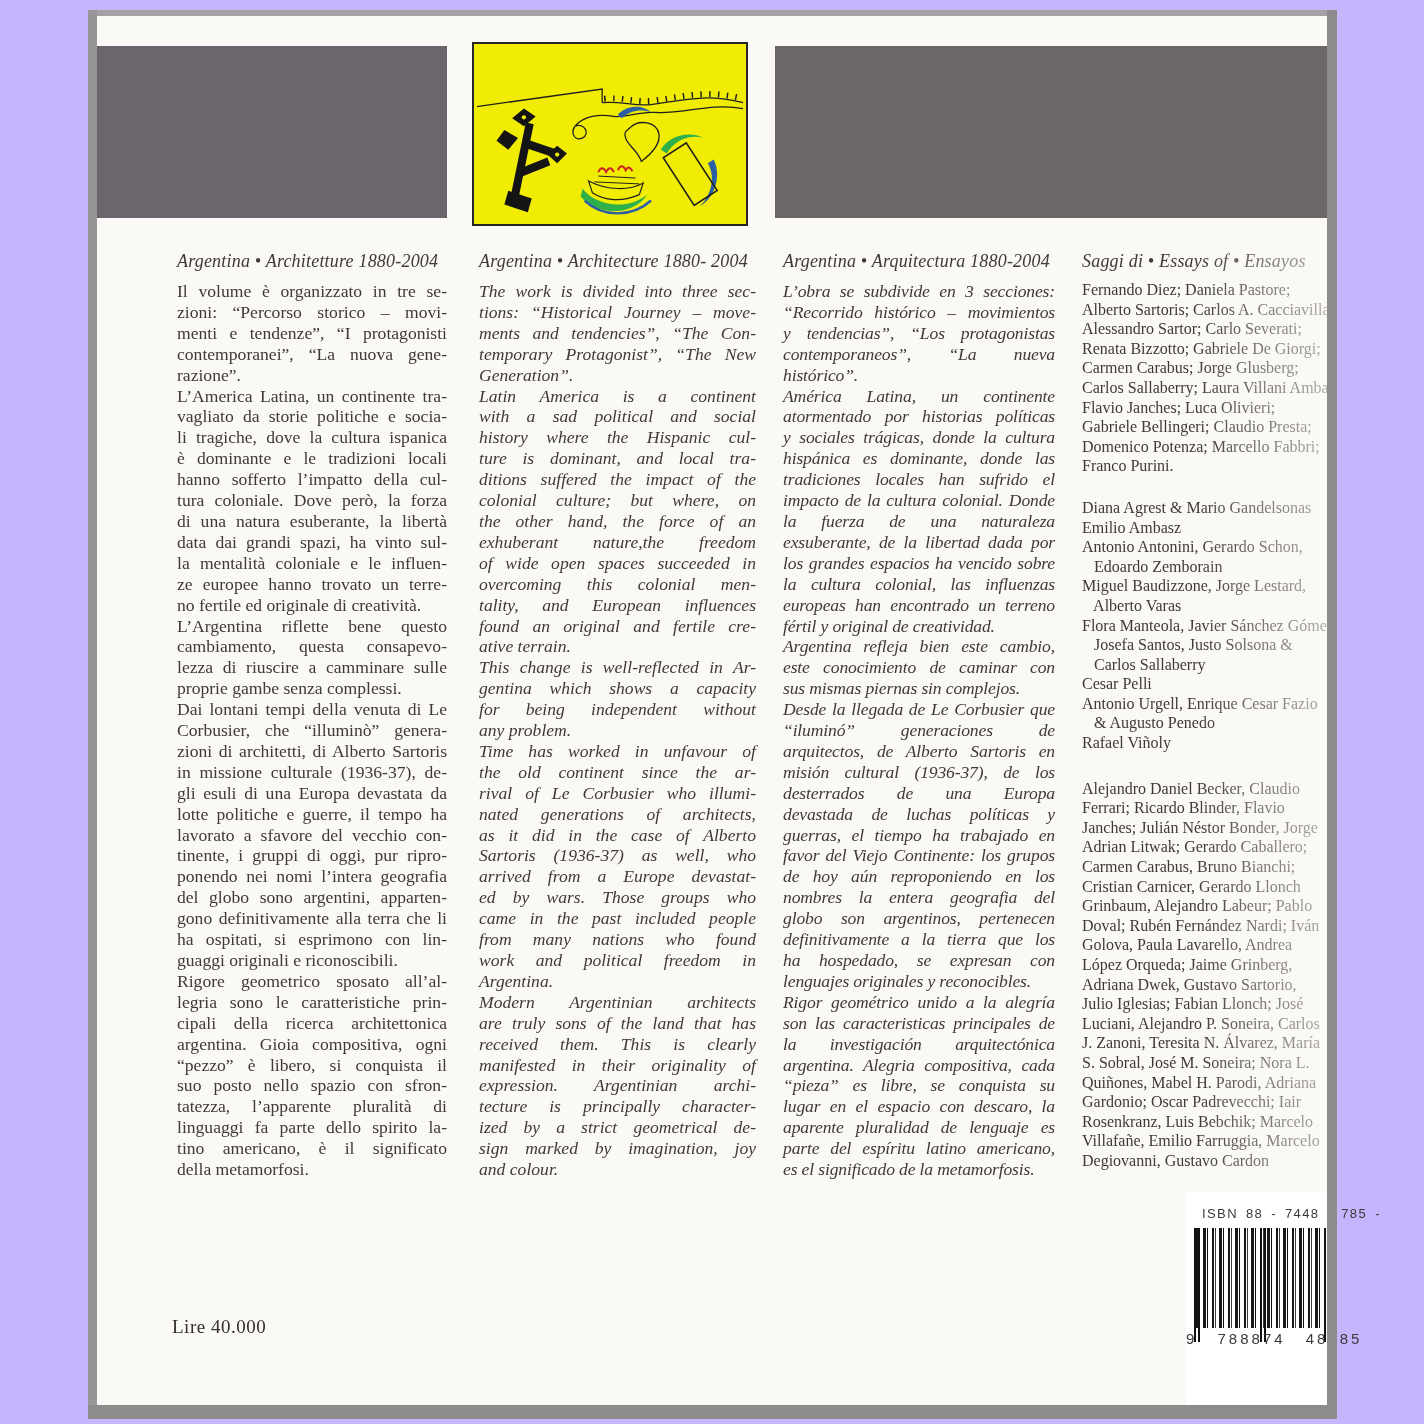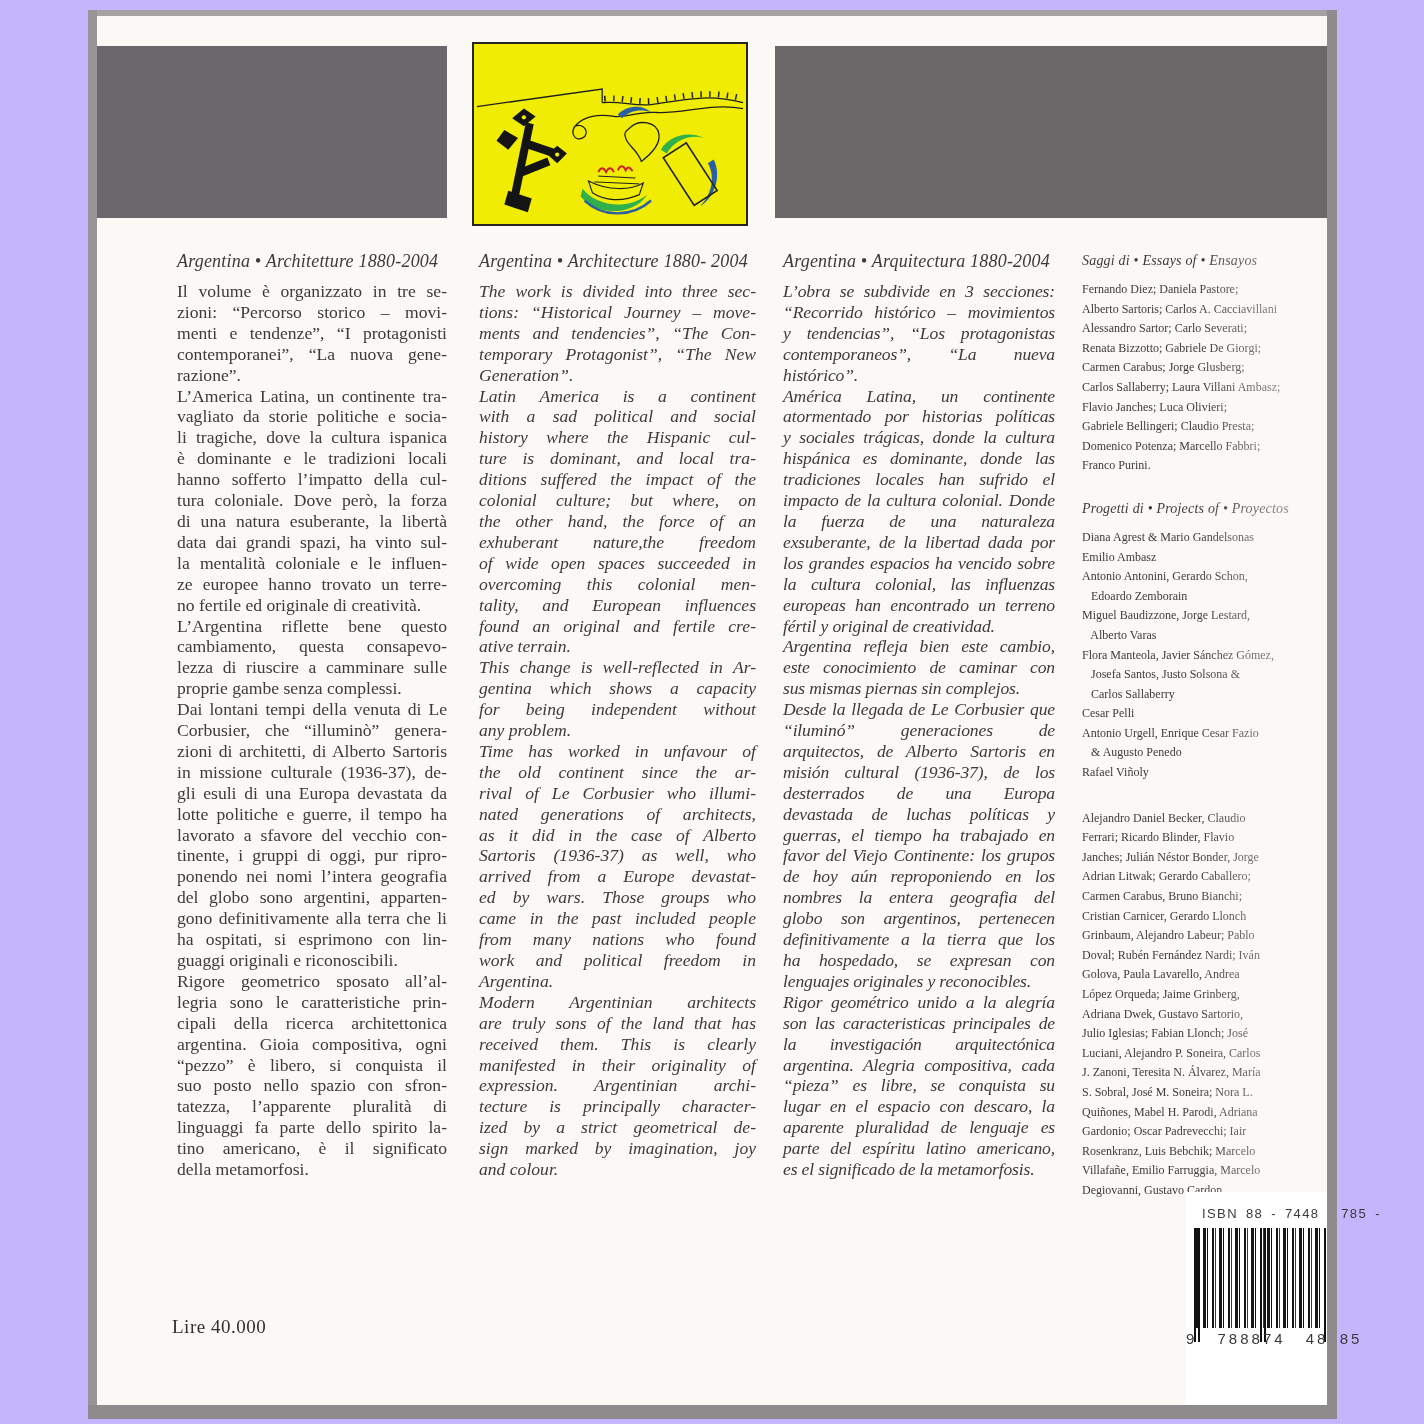--- a/index.html
+++ b/index.html
@@ -23,25 +23,25 @@
   #logo svg{display:block;width:100%;height:100%;}
   
   .col{position:absolute;top:250px;z-index:2;}
   #col0{left:177px;width:270px;}
   #col1{left:479px;width:277px;}
   #col2{left:783px;width:272px;}
   #col3{left:1082px;width:245px;overflow:hidden;
         -webkit-mask-image:linear-gradient(90deg,rgba(0,0,0,1) 0 115px,rgba(0,0,0,.72) 170px,rgba(0,0,0,.40) 245px);
         mask-image:linear-gradient(90deg,rgba(0,0,0,1) 0 115px,rgba(0,0,0,.72) 170px,rgba(0,0,0,.40) 245px);}
   .colhead{font-style:italic;font-size:18px;line-height:22px;margin-bottom:9px;letter-spacing:.2px;}
-  #col3 .colhead{font-size:14px;margin-bottom:8px;}
+  #col3 .colhead{font-size:18px;margin-bottom:8px;}
   .tl{font-size:17.6px;line-height:20.9px;}
   .just .tl{text-align:justify;text-align-last:justify;}
   .just .tl.pe{text-align-last:left;}
-  .plain .tl{white-space:pre;font-size:12px;line-height:19.6px;}
+  .plain .tl{white-space:pre;font-size:16px;line-height:19.6px;}
   .it .colbody{font-style:italic;}
   #col2 .tl{letter-spacing:-.15px;}
   #col3 .colsec + .colsec{margin-top:22px;}
   #col3 .colsec:nth-child(3){margin-top:26px;}
   
   #price{position:absolute;left:172px;top:1316px;font-size:19px;letter-spacing:.5px;color:#322f2d;z-index:2;}
   
   #barcode{position:absolute;left:1186px;top:1192px;width:150px;height:213px;background:#ffffff;z-index:3;
            font-family:"Liberation Sans","DejaVu Sans",sans-serif;color:#3a3a3a;}
   #isbn-line{margin:14px 0 0 16px;font-size:13px;letter-spacing:1.4px;word-spacing:3px;white-space:nowrap;}
@@ -252,21 +252,20 @@
           <div class="tl">Renata Bizzotto; Gabriele De Giorgi;</div>
           <div class="tl">Carmen Carabus; Jorge Glusberg;</div>
           <div class="tl">Carlos Sallaberry; Laura Villani Ambasz;</div>
           <div class="tl">Flavio Janches; Luca Olivieri;</div>
           <div class="tl">Gabriele Bellingeri; Claudio Presta;</div>
           <div class="tl">Domenico Potenza; Marcello Fabbri;</div>
           <div class="tl">Franco Purini.</div>
         </div>
       </div>
       <div class="colsec">
-        <div class="colhead">Progetti di • Projects of • Proyectos</div>
         <div class="colbody">
           <div class="tl">Diana Agrest &amp; Mario Gandelsonas</div>
           <div class="tl">Emilio Ambasz</div>
           <div class="tl">Antonio Antonini, Gerardo Schon,</div>
           <div class="tl">   Edoardo Zemborain</div>
           <div class="tl">Miguel Baudizzone, Jorge Lestard,</div>
           <div class="tl">   Alberto Varas</div>
           <div class="tl">Flora Manteola, Javier Sánchez Gómez,</div>
           <div class="tl">   Josefa Santos, Justo Solsona &amp;</div>
           <div class="tl">   Carlos Sallaberry</div>

